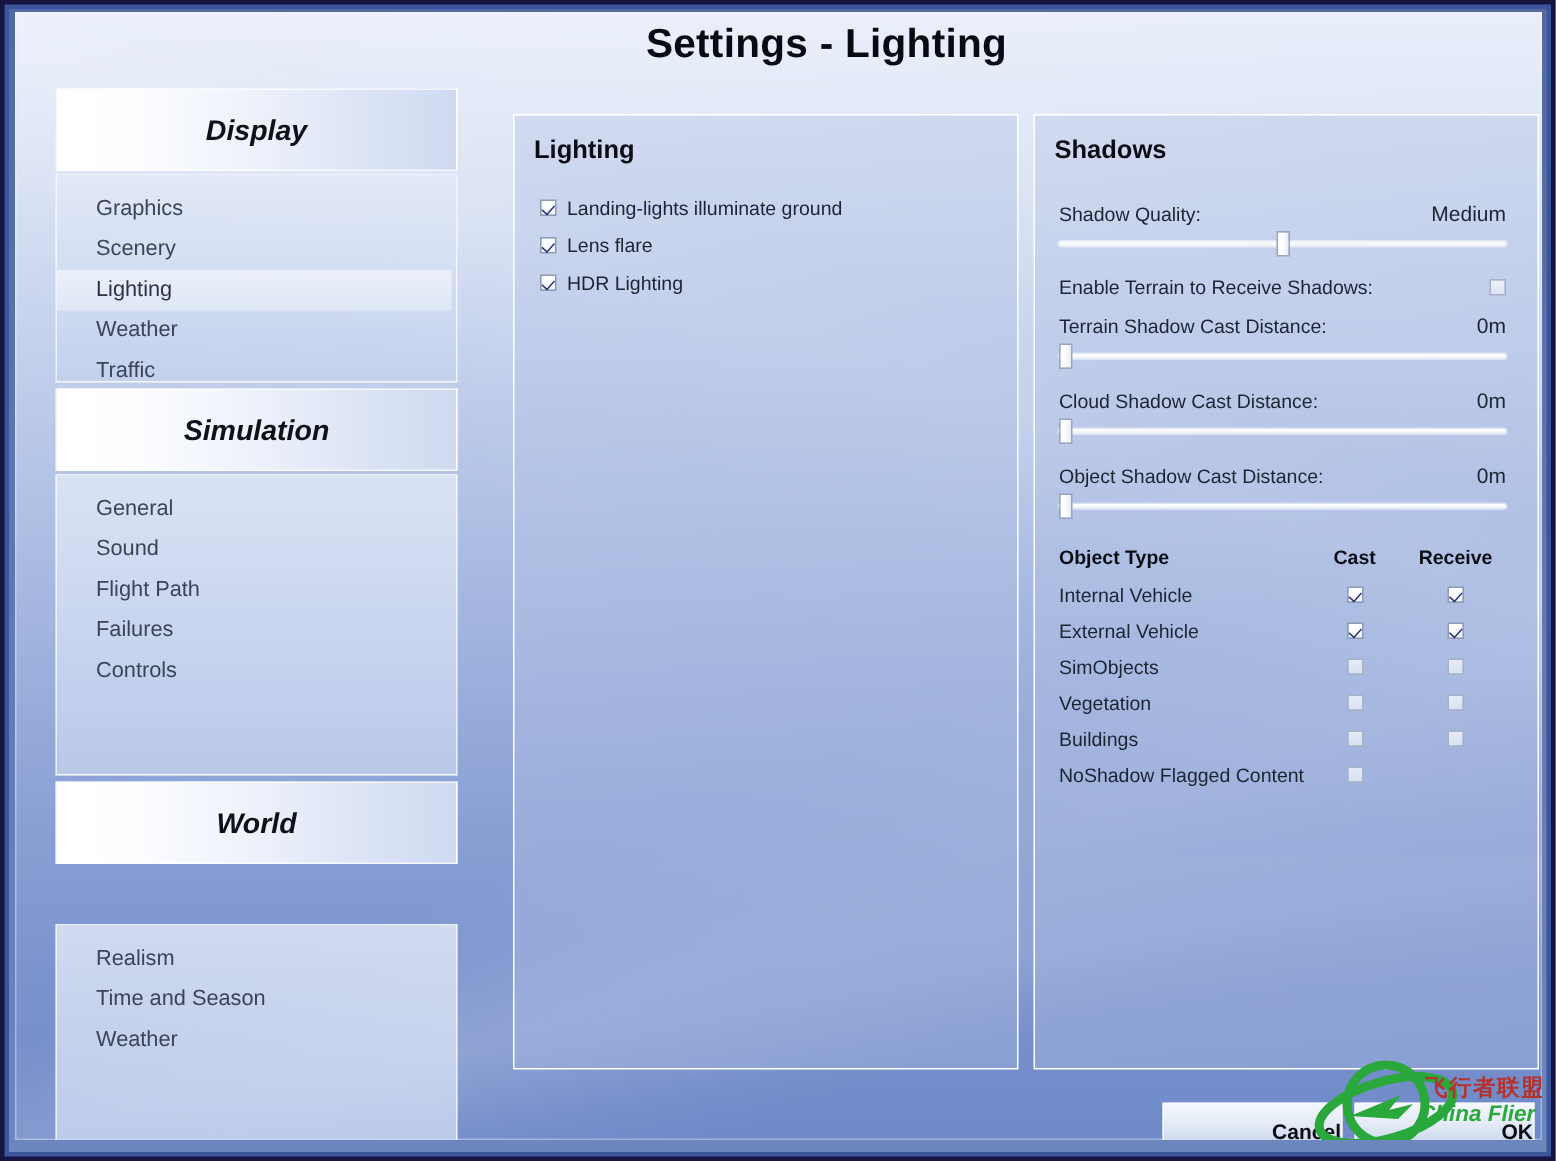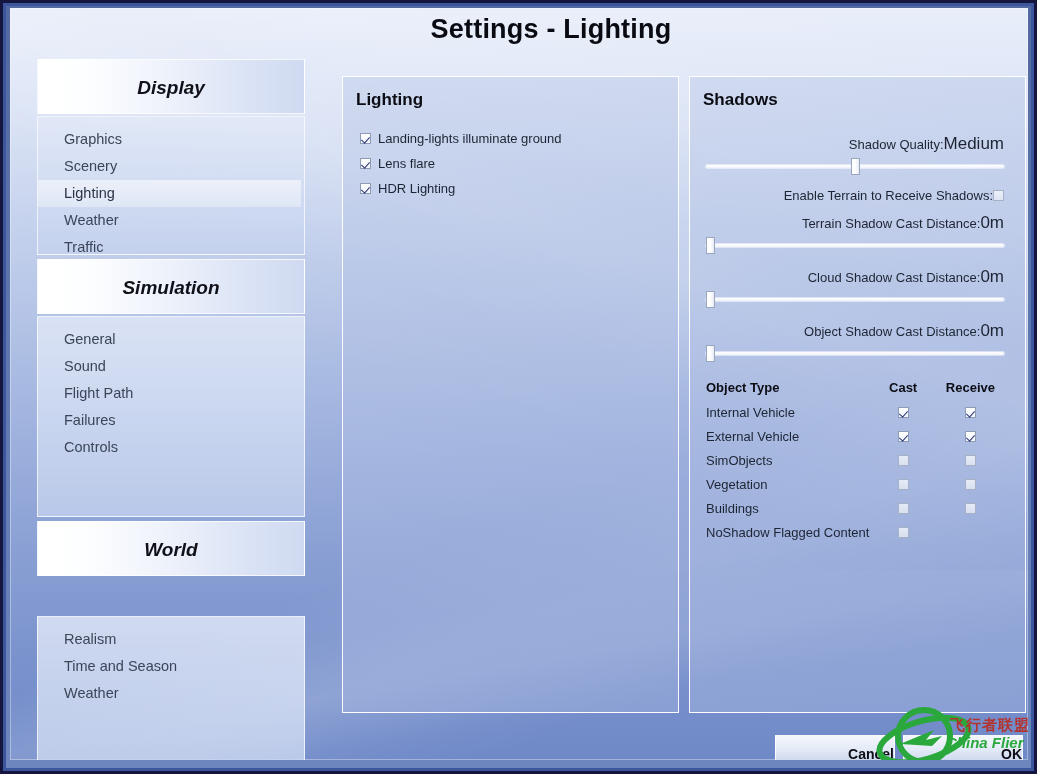--- a/index.html
+++ b/index.html
@@ -207,27 +207,27 @@
   }
   .cbx.dim {
     background: linear-gradient(180deg, rgba(246,248,252,0.80), rgba(229,234,244,0.80));
     border-color: #a6b1c5;
   }
 
   
   #shadow-body { padding: 14px 21px 0 16px; }
   .field-row {
     display: flex;
-    justify-content: flex-end;
+    justify-content: space-between;
     align-items: center;
     font-size: 13px;
     color: #1d2433;
     margin-top: 10px;
   }
-  .field-row .value { font-size: 17px; color: #1d2433; }
+  .field-row .value { font-size: 14px; color: #1d2433; }
 
   .slider {
     position: relative;
     height: 16px;
     margin-top: 4px;
   }
   .slider .track {
     position: absolute;
     left: 0; right: 0; top: 7px;
     height: 3px;

